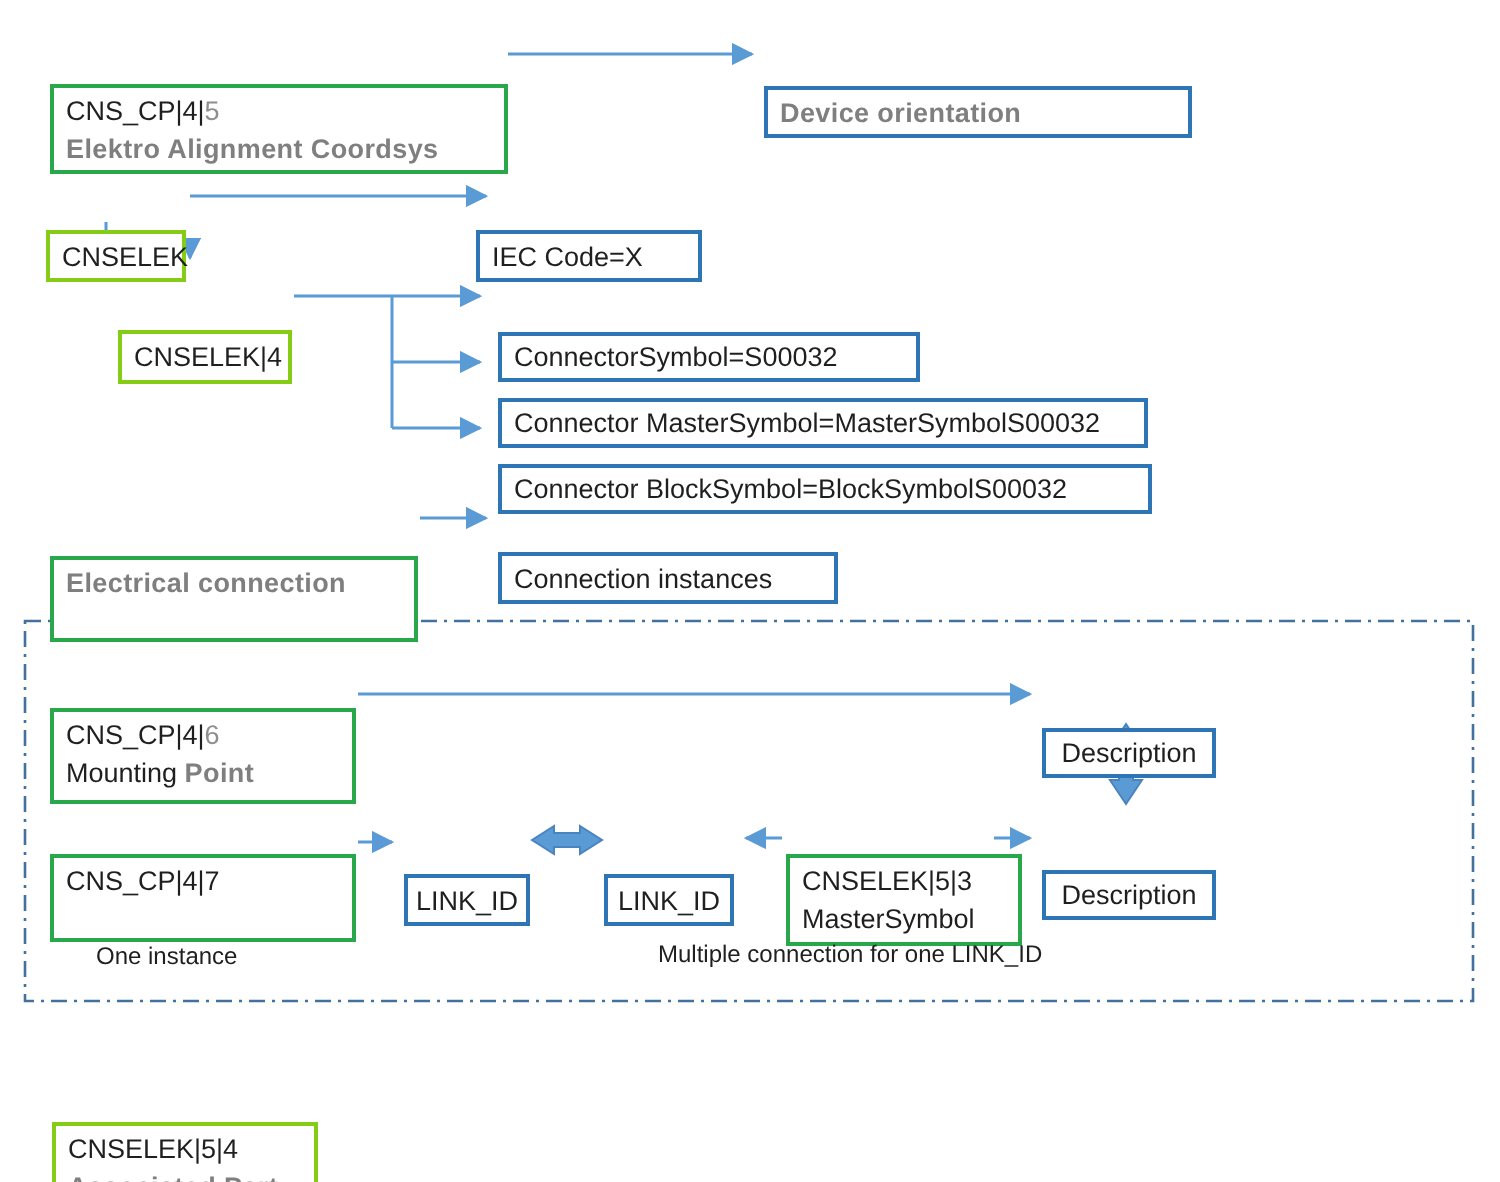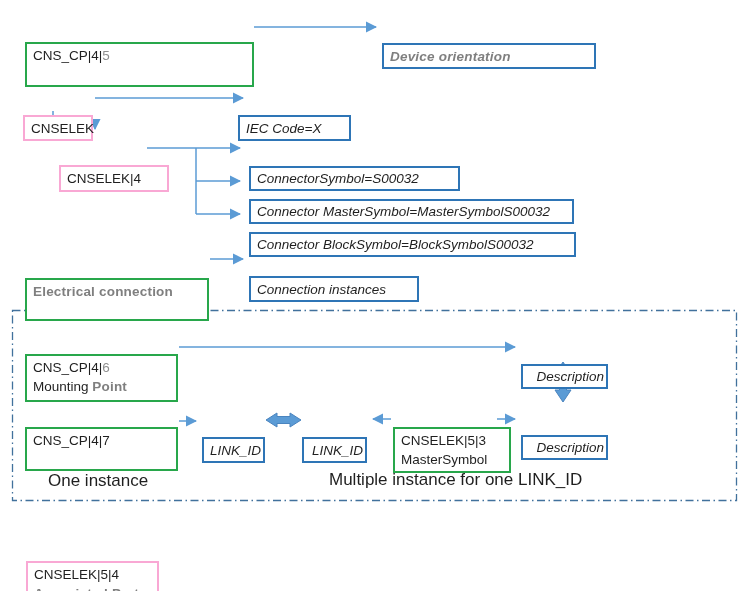--- a/index.html
+++ b/index.html
@@ -1,27 +1,27 @@
 <!DOCTYPE html>
 <html><head>
 <meta charset="utf-8">
 <style>
   html,body{margin:0;padding:0;background:#ffffff;}
   body{width:750px;height:591px;position:relative;font-family:"Liberation Sans",sans-serif;color:#1f1f1f;}
   #connectors{position:absolute;left:0;top:0;width:750px;height:591px;z-index:0;}
   .box{position:absolute;background:#fff;box-sizing:border-box;z-index:1;margin-top:30px;}
   .green{border:2px solid #28a74b;}
-  .red{border:2px solid #f9a8d4;}
-  .blue{border:2px solid #2e75b6;font-style:italic;}
+  .red{border:2px solid #84cc16;}
+  .blue{border:2px solid #2e75b6;}
   .two{padding:2px 6px;line-height:19px;font-size:13.5px;}
   .one{display:flex;align-items:center;padding:0 6px;font-size:13.5px;white-space:nowrap;}
-  .center{justify-content:flex-end;padding:0 2px;}
+  .center{justify-content:center;padding:0 2px;}
   .subg{color:#7f7f7f;font-weight:bold;letter-spacing:.2px;}
   .dim{color:#8f8f8f;}
-  .caption{position:absolute;z-index:1;font-size:17px;white-space:nowrap;}
+  .caption{position:absolute;z-index:1;font-size:12px;white-space:nowrap;}
 </style>
 </head>
 <body>
 
 <svg id="connectors" viewBox="0 0 750 591" xmlns="http://www.w3.org/2000/svg">
   <defs>
     <marker id="arr" viewBox="0 0 10 10" refX="9" refY="5" markerWidth="7.5" markerHeight="7.5" orient="auto-start-reverse">
       <path d="M0,0 L10,5 L0,10 z" fill="#5b9bd5"></path>
     </marker>
   </defs>
@@ -42,35 +42,36 @@
   <path d="M497,419 H515" stroke="#5b9bd5" stroke-width="1.5" fill="none" marker-end="url(#arr)"></path>
 
   <polygon points="266,420 277,413 277,416.5 290,416.5 290,413 301,420 290,427 290,423.5 277,423.5 277,427" fill="#5b9bd5" stroke="#4a84bf" stroke-width="1"></polygon>
   <polygon points="563,362 571,374 566.5,374 566.5,390 571,390 563,402 555,390 559.5,390 559.5,374 555,374" fill="#5b9bd5" stroke="#4a84bf" stroke-width="1"></polygon>
   <polygon points="96,443 104,453 100,453 100,465 92,465 92,453 88,453" fill="#5b9bd5" stroke="#4a84bf" stroke-width="1"></polygon>
   <polygon points="443,442 451,452 447,452 447,463 439,463 439,452 435,452" fill="#5b9bd5" stroke="#4a84bf" stroke-width="1"></polygon>
 </svg>
 
 <div class="box green two" style="left:25px;top:12px;width:229px;height:45px">
   <div><span>CNS_CP|4|</span><span class="dim">5</span></div>
+  <div><span class="subg">Elektro Alignment Coordsys</span></div>
 </div>
 
 <div class="box blue one" style="left:382px;top:13px;width:214px;height:26px">
   <span class="subg">Device orientation</span>
 </div>
 
 <div class="box red one" style="left:23px;top:85px;width:70px;height:26px">
   <span>CNSELEK</span>
 </div>
 
 <div class="box blue one" style="left:238px;top:85px;width:113px;height:26px">
   <span>IEC Code=X</span>
 </div>
 
-<div class="box red one" style="left:59px;top:135px;width:110px;height:27px">
+<div class="box red one" style="left:59px;top:135px;width:87px;height:27px">
   <span>CNSELEK|4</span>
 </div>
 
 <div class="box blue one" style="left:249px;top:136px;width:211px;height:25px">
   <span>ConnectorSymbol=S00032</span>
 </div>
 
 <div class="box blue one" style="left:249px;top:169px;width:325px;height:25px">
   <span>Connector MasterSymbol=MasterSymbolS00032</span>
 </div>
@@ -111,18 +112,18 @@
 
 <div class="box blue one center" style="left:521px;top:334px;width:87px;height:25px">
   <span>Description</span>
 </div>
 
 <div class="box blue one center" style="left:521px;top:405px;width:87px;height:25px">
   <span>Description</span>
 </div>
 
 <div class="caption" style="left:48px;top:471px">One instance</div>
-<div class="caption" style="left:329px;top:470px">Multiple instance for one LINK_ID</div>
+<div class="caption" style="left:329px;top:470px">Multiple connection for one LINK_ID</div>
 
 <div class="box red two" style="left:26px;top:531px;width:133px;height:40px">
   <div><span>CNSELEK|5|4</span></div>
   <div><span class="subg">Associated Part</span></div>
 </div>
 
 </body></html>

